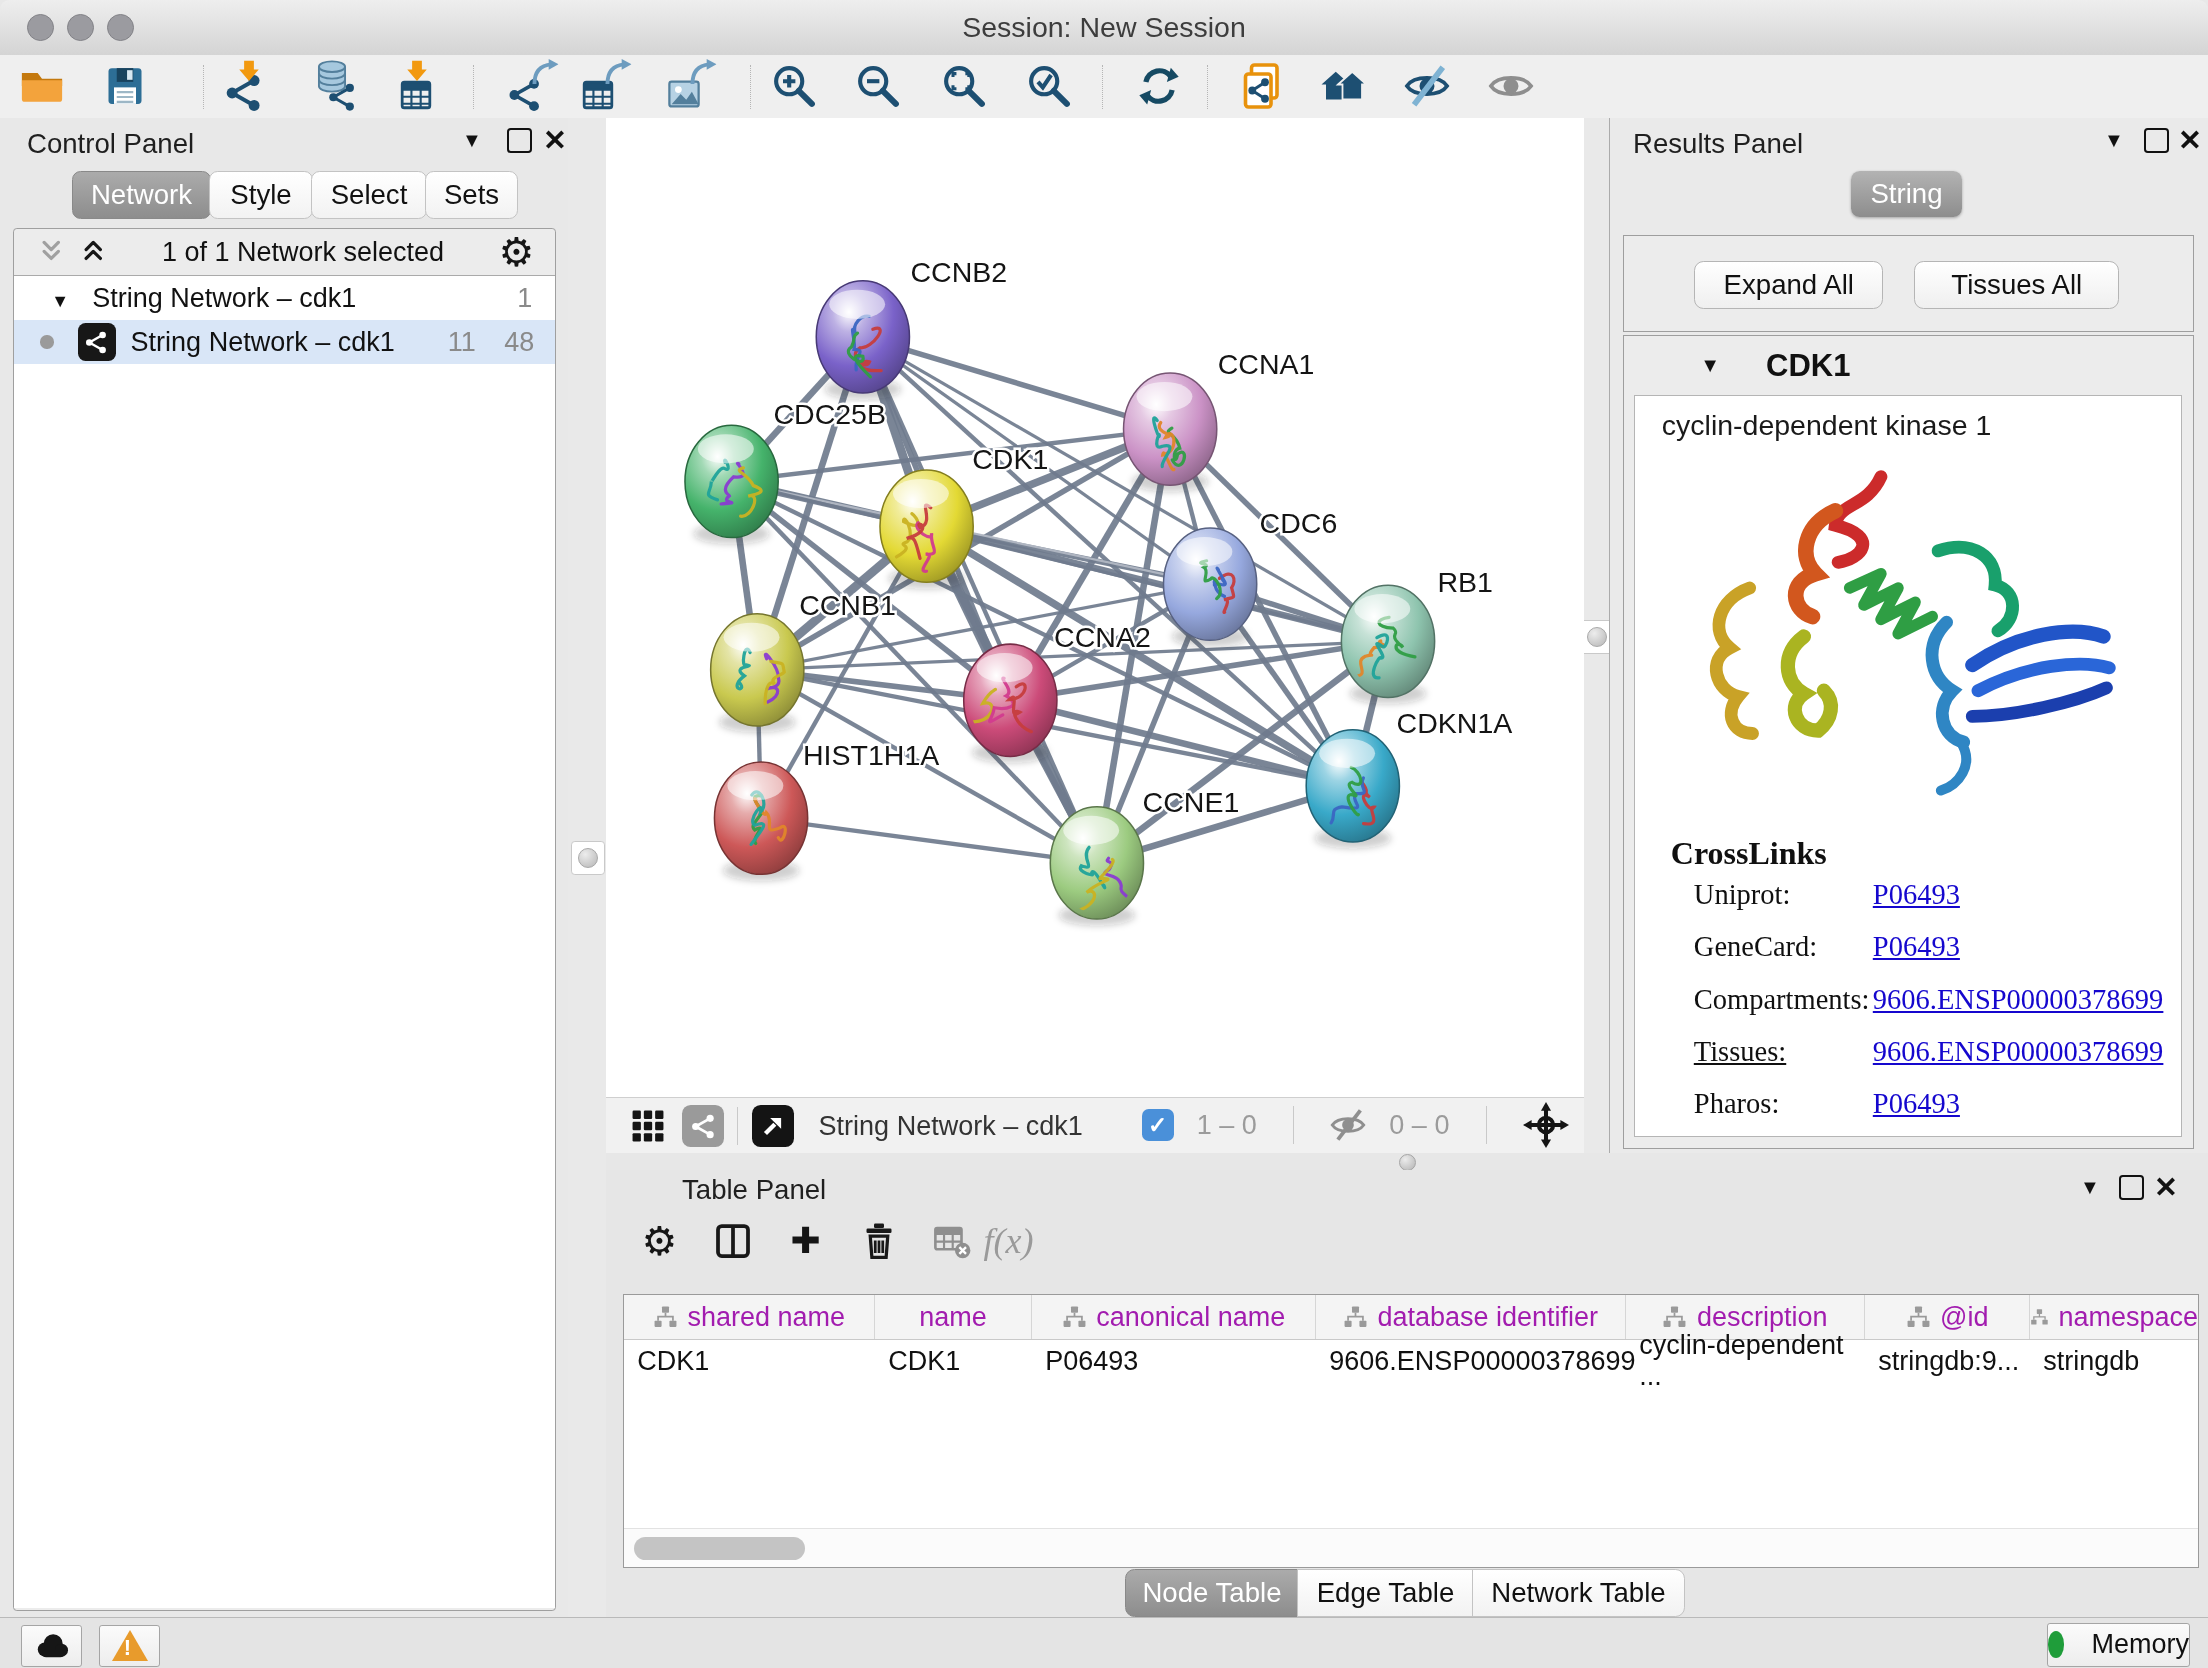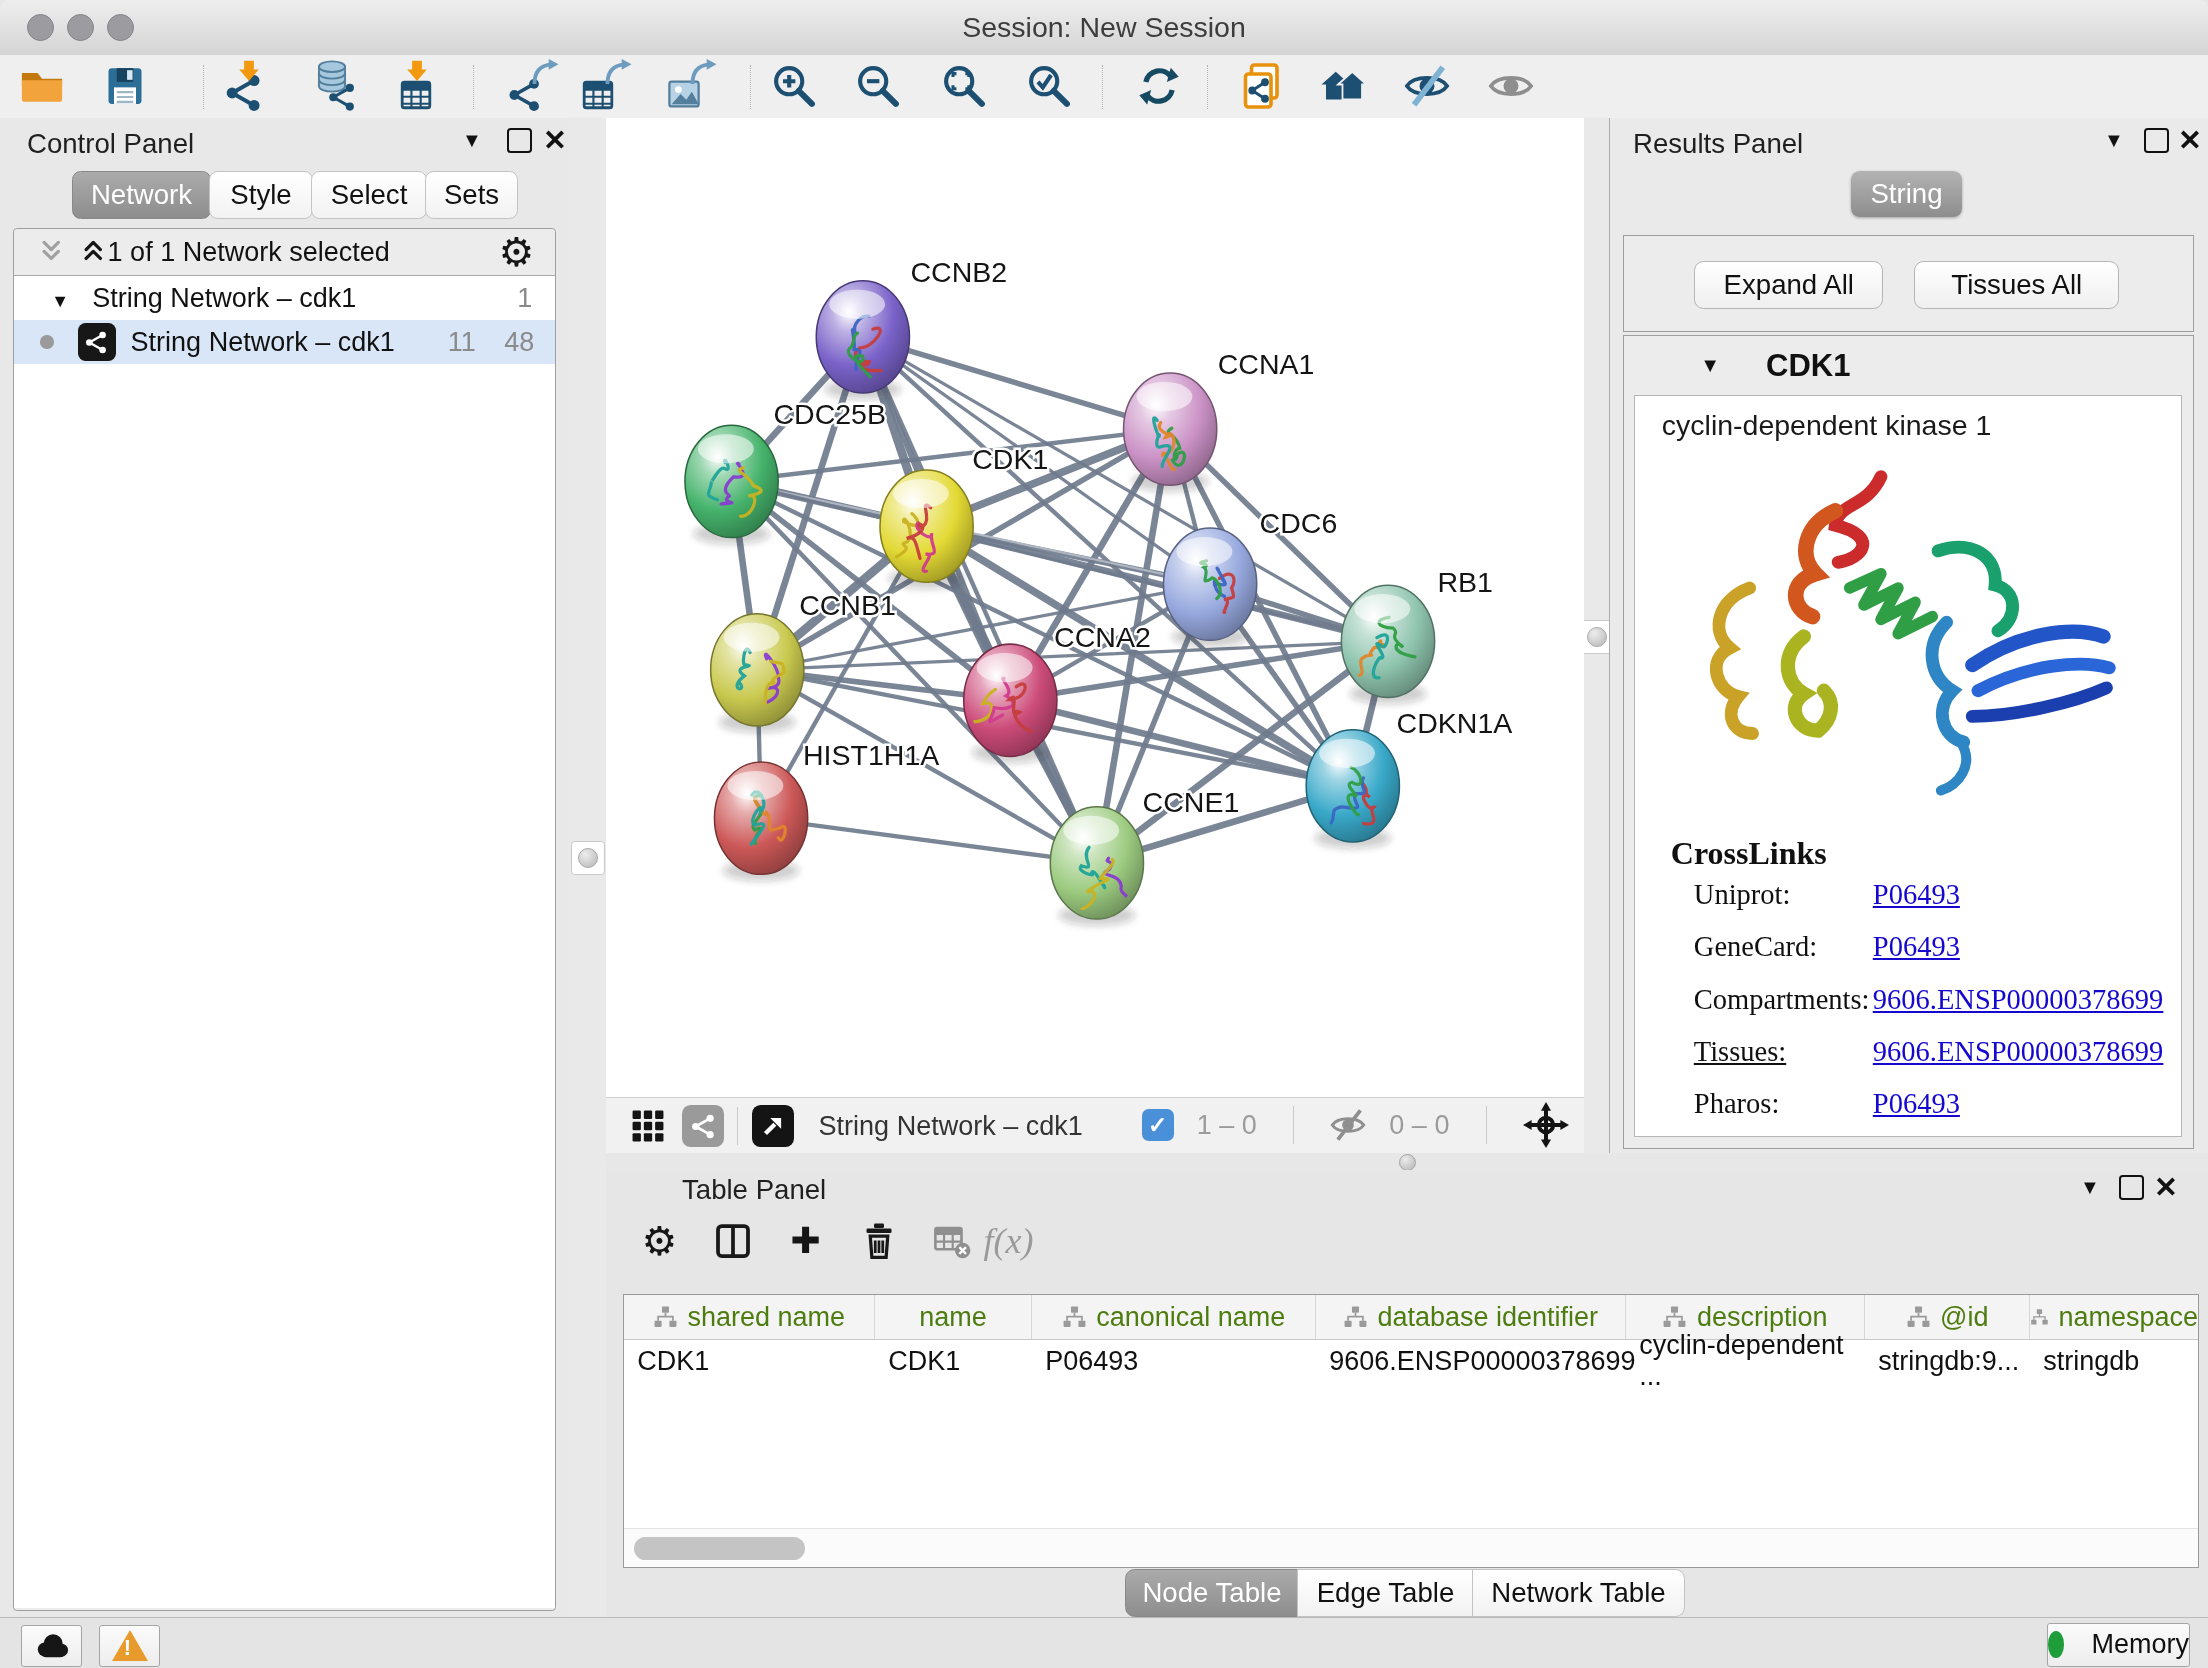--- a/index.html
+++ b/index.html
@@ -85,21 +85,21 @@
   
   .tpanel{left:606px;top:1170px;width:1603px;height:447px;background:#e6e6e6;}
   .ttool{left:0;top:40px;width:100%;height:61px;display:flex;align-items:center;}
   .tibtn{width:53px;height:53px;display:flex;align-items:center;justify-content:center;color:#181818;}
   .tibtn.dis{color:#9a9a9a;}
   .plus::before{content:"✚";font-size:36px;color:#151515;}
   .fx{font-family:"Liberation Serif",serif;font-style:italic;font-size:36px;color:#9a9a9a;}
   .tablebox{left:17px;top:124px;width:1574px;height:272px;border:1.9px solid #9a9a9a;background:#fff;overflow:hidden;}
   .thead{left:0;top:0;width:100%;height:44px;background:#f4f4f4;border-bottom:1px solid #c9c9c9;display:flex;}
   .th{height:44px;display:flex;align-items:center;justify-content:center;gap:9.5px;
-      border-right:1px solid #d6d6d6;font-size:27px;color:#4d7c0f;box-sizing:border-box;}
+      border-right:1px solid #d6d6d6;font-size:27px;color:#a21caf;box-sizing:border-box;}
   .trow{left:0;top:44px;width:100%;height:44px;display:flex;}
   .td{height:44px;display:flex;align-items:center;padding-left:13.3px;font-size:27px;box-sizing:border-box;}
   .hscroll{left:0;bottom:0;width:100%;height:38px;background:#fbfbfb;border-top:1px solid #e2e2e2;}
   .hthumb{left:9.5px;top:7.6px;width:171px;height:23px;border-radius:11.4px;background:#c4c4c4;}
   .ttabs .tab{font-size:27.6px;}
   
   .statusbar{left:0;top:1617px;width:2208px;height:51px;background:#e4e4e4;border-top:1px solid #b9b9b9;}
   .sbtn{border:1.9px solid #a5a5a5;background:linear-gradient(#fbfbfb,#ededed);
         display:flex;align-items:center;justify-content:center;border-radius:2.9px;}
   .tri{width:0;height:0;border-left:18px solid transparent;border-right:18px solid transparent;
@@ -437,21 +437,21 @@
     </div>
 
   <div class="abs netbox">
     <div class="abs nbhead">
       <svg width="28.5" height="28.5" style="margin-left:23px;color:#a0a0a0;" viewBox="0 0 30 30">
           <use href="#s-chevdd"></use>
         </svg>
       <svg width="28.5" height="28.5" style="margin-left:13.3px;color:#161616;" viewBox="0 0 30 30">
           <use href="#s-chevdu"></use>
         </svg>
-      <span style="flex:1;text-align:left;font-size:27px;">1 of 1 Network selected</span>
+      <span style="flex:1;text-align:center;font-size:27px;">1 of 1 Network selected</span>
       <span class="gear" style="margin-right:21px;"></span>
     </div>
     <div class="abs nblist">
       <div class="nrow">
         <span class="rowcaret" style="margin-left:37px;"></span>
         <span style="margin-left:23px;">String Network – cdk1</span>
         <span class="cnt" style="margin-left:auto;margin-right:23px;">1</span>
       </div>
       <div class="nrow selrow">
         <span class="graydot" style="margin-left:26px;"></span>

